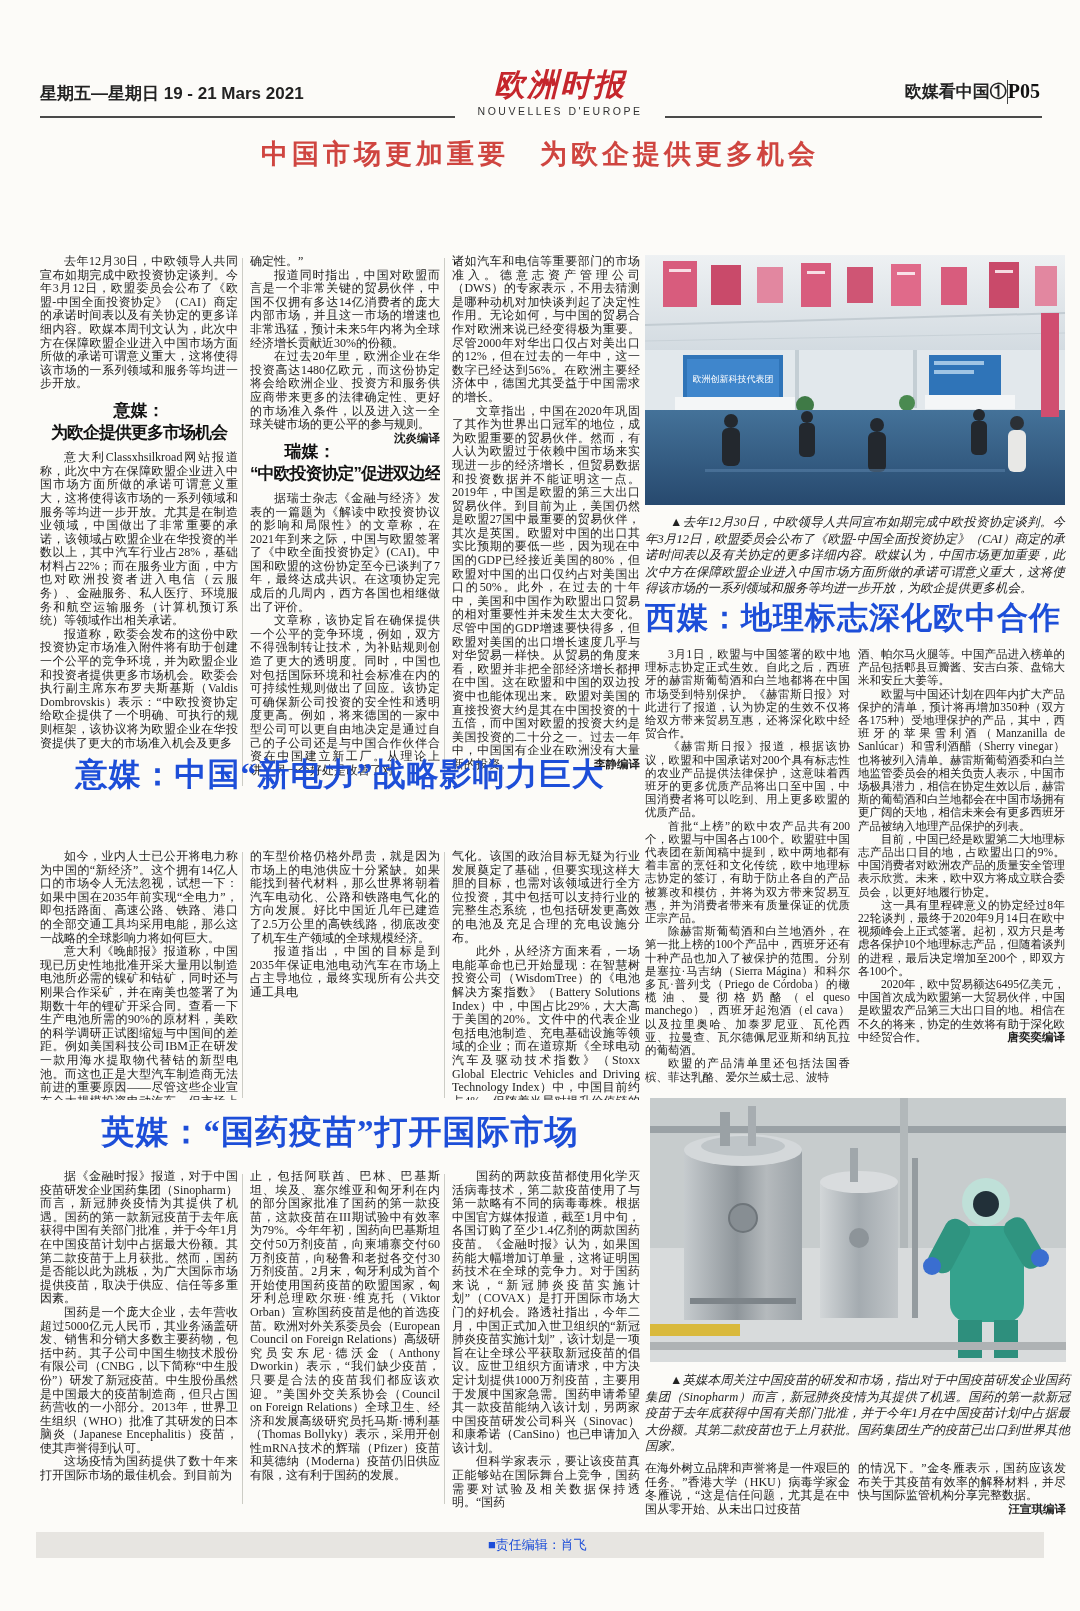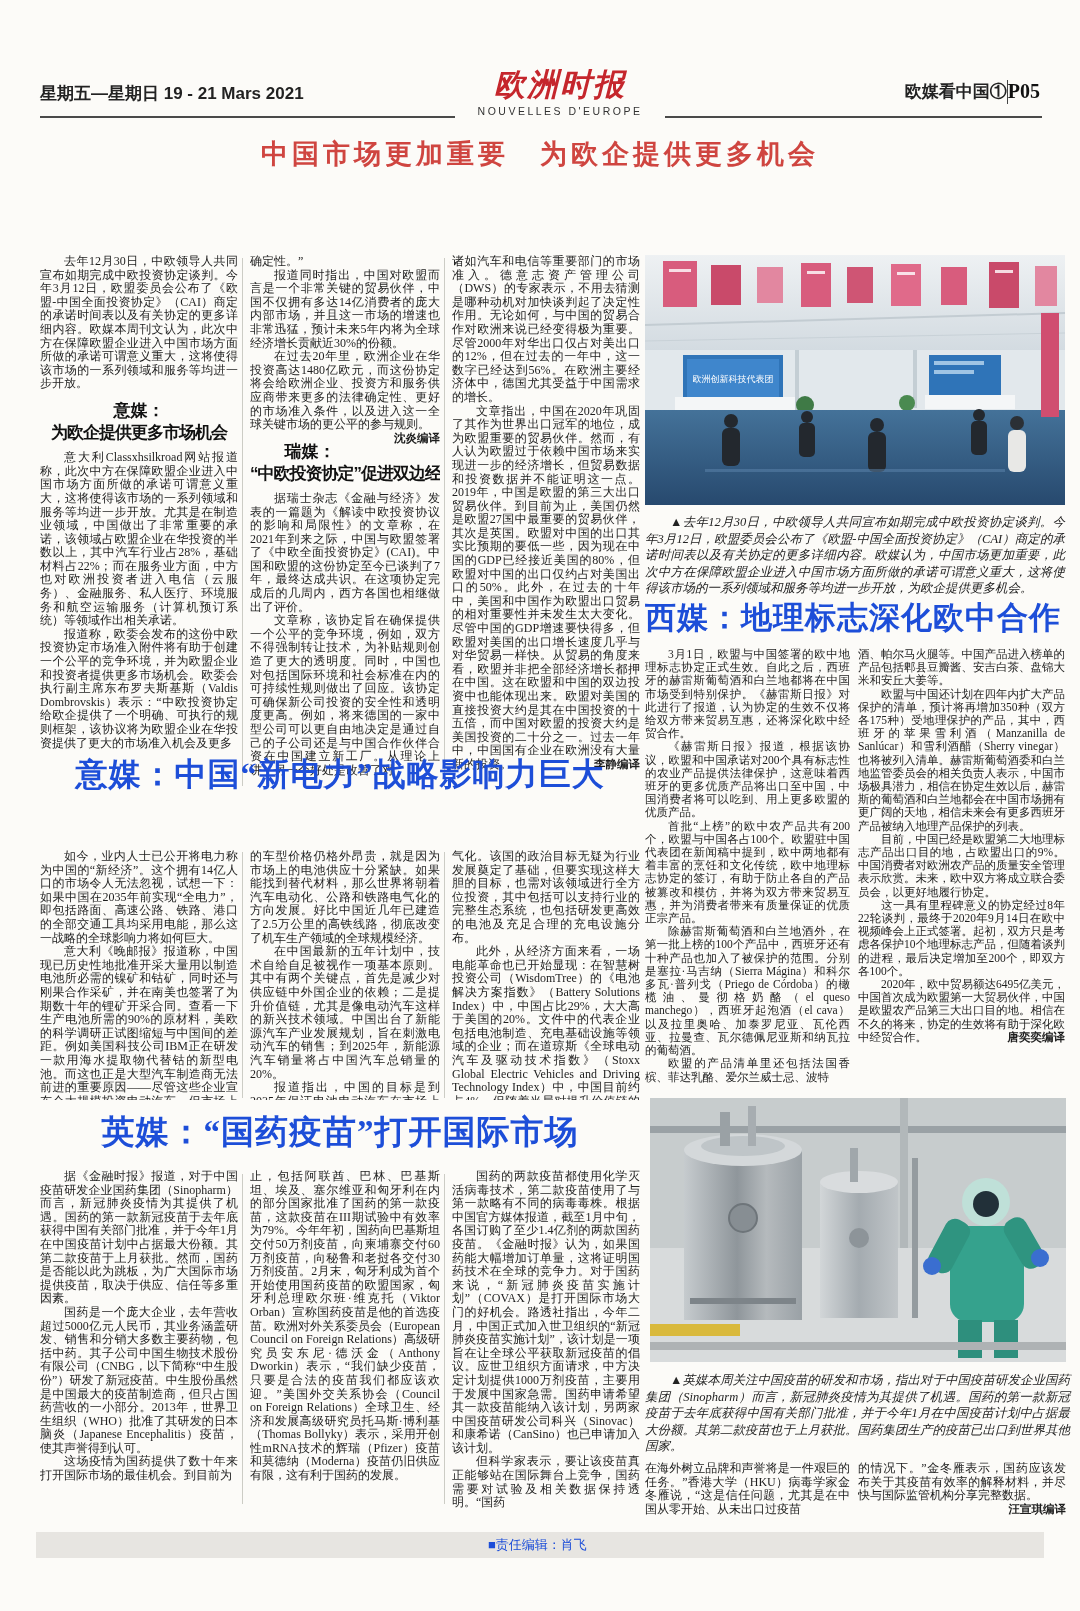--- a/index.html
+++ b/index.html
@@ -215,21 +215,20 @@
       <p class="para">2020年，欧中贸易额达6495亿美元，中国首次成为欧盟第一大贸易伙伴，中国是欧盟农产品第三大出口目的地。相信在不久的将来，协定的生效将有助于深化欧中经贸合作。<span class="byline">唐奕奕编译</span></p>
     </div>
 
   <div class="sec-head head-power">意媒：中国“新电力”战略影响力巨大</div>
   <div class="col colF">
       <p class="para">如今，业内人士已公开将电力称为中国的“新经济”。这个拥有14亿人口的市场令人无法忽视，试想一下：如果中国在2035年前实现“全电力”，即包括路面、高速公路、铁路、港口的全部交通工具均采用电能，那么这一战略的全球影响力将如何巨大。</p>
       <p class="para">意大利《晚邮报》报道称，中国现已历史性地批准开采大量用以制造电池所必需的镍矿和钴矿，同时还与刚果合作采矿，并在南美也签署了为期数十年的锂矿开采合同。查看一下生产电池所需的90%的原材料，美欧的科学调研正试图缩短与中国间的差距。例如美国科技公司IBM正在研发一款用海水提取物代替钴的新型电池。而这也正是大型汽车制造商无法前进的重要原因——尽管这些企业宣布会大规模投资电动汽车，但市场上推出</p>
     </div>
   <div class="col colG">
       <p class="para cont">的车型价格仍格外昂贵，就是因为市场上的电池供应十分紧缺。如果能找到替代材料，那么世界将朝着汽车电动化、公路和铁路电气化的方向发展。好比中国近几年已建造了2.5万公里的高铁线路，彻底改变了机车生产领域的全球规模经济。</p>
-      <p class="para">在中国最新的五年计划中，技术自给自足被视作一项基本原则。其中有两个关键点，首先是减少对供应链中外国企业的依赖；二是提升价值链，尤其是像电动汽车这样的新兴技术领域。中国出台了新能源汽车产业发展规划，旨在刺激电动汽车的销售；到2025年，新能源汽车销量将占中国汽车总销量的20%。</p>
       <p class="para">报道指出，中国的目标是到2035年保证电池电动汽车在市场上占主导地位，最终实现所有公共交通工具电</p>
     </div>
   <div class="col colH">
       <p class="para cont">气化。该国的政治目标无疑为行业发展奠定了基础，但要实现这样大胆的目标，也需对该领域进行全方位投资，其中包括可以支持行业的完整生态系统，也包括研发更高效的电池及充足合理的充电设施分布。</p>
       <p class="para">此外，从经济方面来看，一场电能革命也已开始显现：在智慧树投资公司（WisdomTree）的《电池解决方案指数》（Battery Solutions Index）中，中国占比29%，大大高于美国的20%。文件中的代表企业包括电池制造、充电基础设施等领域的企业；而在道琼斯《全球电动汽车及驱动技术指数》（Stoxx Global Electric Vehicles and Driving Technology Index）中，中国目前约占4%，但随着当局对提升价值链的重视，这一数据可能将发生改变。</p>
     </div>
 
   <div class="sec-head head-vax">英媒：“国药疫苗”打开国际市场</div>
   <div class="col colI">
       <p class="para">据《金融时报》报道，对于中国疫苗研发企业国药集团（Sinopharm）而言，新冠肺炎疫情为其提供了机遇。国药的第一款新冠疫苗于去年底获得中国有关部门批准，并于今年1月在中国疫苗计划中占据最大份额。其第二款疫苗于上月获批。然而，国药是否能以此为跳板，为广大国际市场提供疫苗，取决于供应、信任等多重因素。</p>

